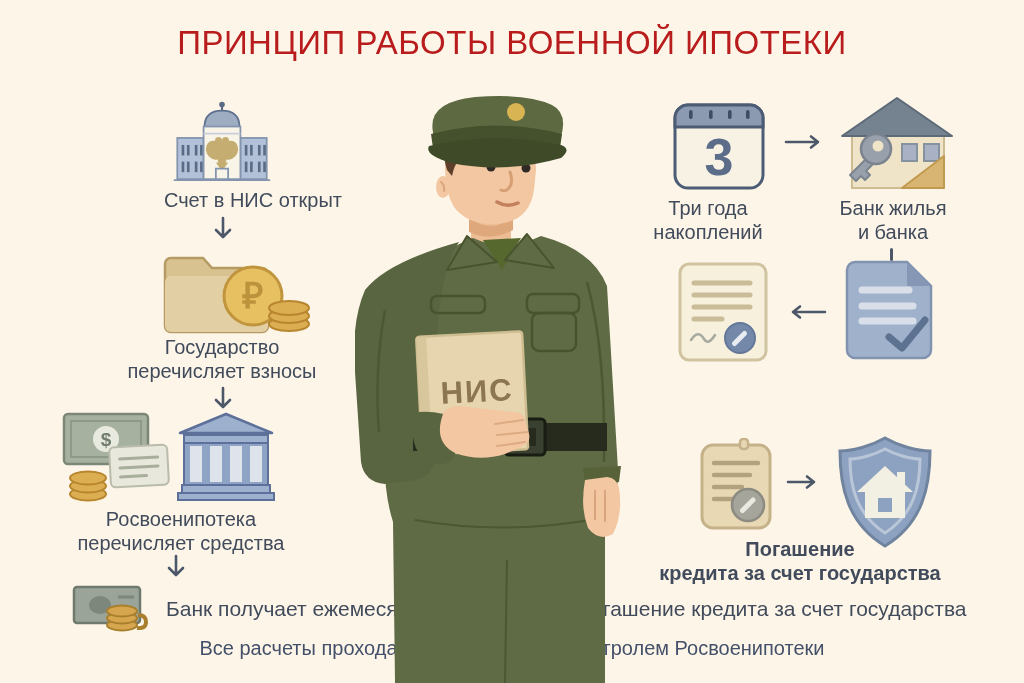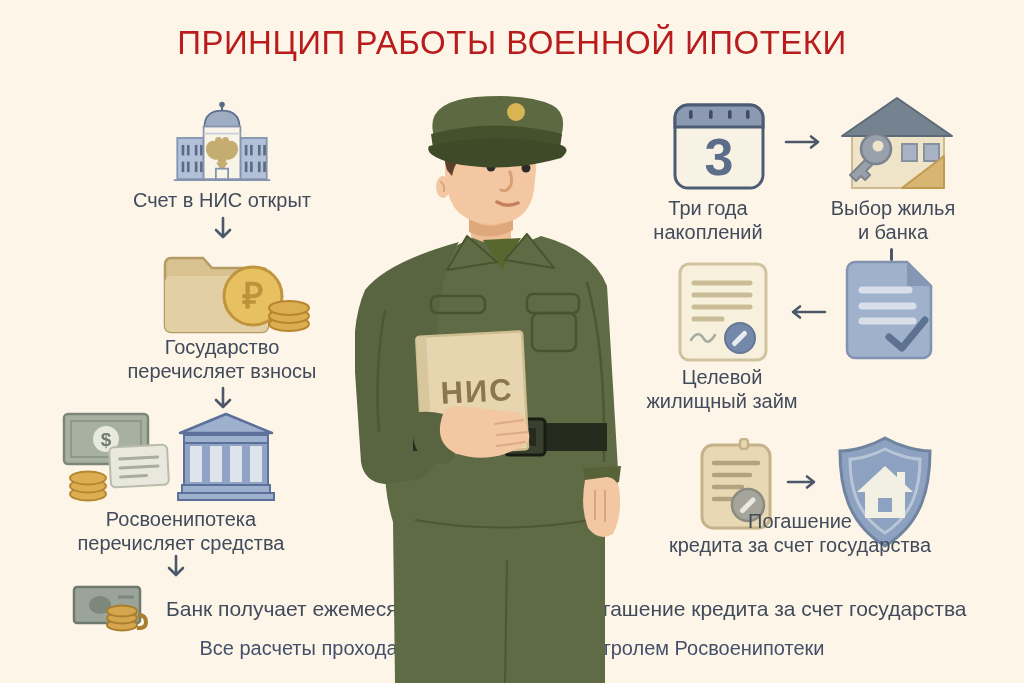--- a/index.html
+++ b/index.html
@@ -65,21 +65,21 @@
       <ellipse cx="56" cy="58" rx="9" ry="11" transform="rotate(-22 56 58)"></ellipse>
       <ellipse cx="74" cy="58" rx="9" ry="11" transform="rotate(22 74 58)"></ellipse>
       <circle cx="61" cy="47" r="4"></circle>
         <circle cx="69" cy="47" r="4"></circle>
       <path d="M58 72 L65 82 L72 72 Z"></path>
     </g>
     <rect x="58" y="79" width="14" height="12" fill="#f8f4e8" stroke="#8494ae" stroke-width="2"></rect>
     <line x1="10" y1="92" x2="120" y2="92" stroke="#8494ae" stroke-width="2"></line>
   </svg>
 
-  <div class="lbl" style="left:102px;top:189px;width:240px;">Счет в НИС открыт</div>
+  <div class="lbl" style="left:102px;top:189px;width:240px;text-align:right;">Счет в НИС открыт</div>
 
   <svg class="abs arrow" style="left:213px;top:216px;" width="20" height="28" viewBox="0 0 20 28">
     <path d="M10 2 V20 M3 14 L10 21 L17 14"></path>
   </svg>
 
   <svg class="abs" style="left:163px;top:246px;" width="152" height="90" viewBox="0 0 152 90">
     <path d="M8 12 h32 l9 10 h50 a6 6 0 0 1 6 6 v52 a6 6 0 0 1 -6 6 H8 a6 6 0 0 1 -6 -6 V18 a6 6 0 0 1 6 -6 z" fill="#d8c28f" stroke="#b49b63" stroke-width="2.5"></path>
     <rect x="2" y="30" width="103" height="56" rx="6" fill="#e2d0a4"></rect>
     <circle cx="90" cy="50" r="29" fill="#e7c161" stroke="#c0953d" stroke-width="3"></circle>
     <text x="90" y="62" text-anchor="middle" font-size="36" font-weight="bold" fill="#bc923c" font-family="Liberation Sans, sans-serif">₽</text>
@@ -180,21 +180,21 @@
     <polygon points="64,94 106,62 106,94" fill="#d9b573" stroke="#c09a4e" stroke-width="2" stroke-linejoin="round"></polygon>
     <g>
       <path d="M30 63 L12 81 L18 87 L23 82 L27 86 L32 81 L28 77 L38 67 Z" fill="#98a0ab" stroke="#7b838f" stroke-width="2" stroke-linejoin="round"></path>
       <circle cx="38" cy="55" r="15" fill="#98a0ab" stroke="#7b838f" stroke-width="2.5"></circle>
       <circle cx="40" cy="52" r="5.5" fill="#f0e4c8"></circle>
     </g>
   </svg>
 
   <div class="lbl" style="left:628px;top:197px;width:160px;">Три года
 накоплений</div>
-  <div class="lbl" style="left:813px;top:197px;width:160px;">Выбор жилья
+  <div class="lbl" style="left:813px;top:197px;width:160px;">Банк жилья
 и банка</div>
 
   <div class="abs" style="left:890px;top:248px;width:3px;height:13px;border-radius:2px;background:#4c5869;"></div>
 
   <svg class="abs" style="left:678px;top:262px;" width="90" height="100" viewBox="0 0 90 100">
     <rect x="2" y="2" width="86" height="96" rx="9" fill="#f7f0dd" stroke="#cfc3a0" stroke-width="3"></rect>
     <g stroke="#c9bc97" stroke-width="5" stroke-linecap="round">
       <line x1="16" y1="21" x2="72" y2="21"></line>
       <line x1="16" y1="33" x2="72" y2="33"></line>
       <line x1="16" y1="45" x2="72" y2="45"></line>
@@ -213,22 +213,20 @@
     <path d="M10 2 H62 L86 26 V90 a8 8 0 0 1 -8 8 H10 a8 8 0 0 1 -8 -8 V10 a8 8 0 0 1 8 -8 z" fill="#a0b1cc" stroke="#8193b1" stroke-width="2.5"></path>
     <polygon points="62,2 86,26 62,26" fill="#8597b5"></polygon>
     <g stroke="#d8dfe9" stroke-width="7" stroke-linecap="round">
       <line x1="17" y1="30" x2="64" y2="30"></line>
       <line x1="17" y1="46" x2="68" y2="46"></line>
       <line x1="17" y1="61" x2="68" y2="61"></line>
     </g>
     <polyline points="44,77 57,88 80,60" fill="none" stroke="#5d7191" stroke-width="7" stroke-linecap="round" stroke-linejoin="round"></polyline>
   </svg>
 
-  <div class="lbl" style="left:622px;top:366px;width:200px;">Целевой
-жилищный займ</div>
 
   <svg class="abs" style="left:698px;top:438px;" width="80" height="95" viewBox="0 0 80 95">
     <rect x="4" y="7" width="68" height="83" rx="11" fill="#e8d8b4" stroke="#c6b289" stroke-width="3"></rect>
     <rect x="42" y="1" width="8" height="10" rx="3" fill="#e8d8b4" stroke="#c6b289" stroke-width="2.5"></rect>
     <g stroke="#b2a37e" stroke-width="4.5" stroke-linecap="round">
       <line x1="16" y1="25" x2="60" y2="25"></line>
       <line x1="16" y1="37" x2="52" y2="37"></line>
       <line x1="16" y1="49" x2="44" y2="49"></line>
       <line x1="16" y1="61" x2="36" y2="61"></line>
     </g>
@@ -244,21 +242,21 @@
     <path d="M52 4 C66 12 84 17 97 17 C97 52 90 89 52 112 C14 89 7 52 7 17 C20 17 38 12 52 4 Z" fill="#8da2c1" stroke="#70849f" stroke-width="3"></path>
     <path d="M52 15 C63 21 78 25 87 25 C87 52 81 80 52 99 C23 80 17 52 17 25 C26 25 41 21 52 15 Z" fill="none" stroke="#b9c6d8" stroke-width="3"></path>
     <g fill="#f2efe3">
       <rect x="64" y="38" width="8" height="14"></rect>
       <polygon points="52,32 24,58 80,58"></polygon>
       <rect x="32" y="58" width="40" height="26"></rect>
     </g>
     <rect x="45" y="64" width="14" height="14" fill="#8da2c1"></rect>
   </svg>
 
-  <div class="lbl" style="left:648px;top:510px;width:304px;">Погашение
+  <div class="lbl" style="left:648px;top:538px;width:304px;font-weight:bold;">Погашение
 кредита за счет государства</div>
 
   <svg class="abs" style="left:355px;top:90px;" width="310" height="593" viewBox="0 0 310 593">
 
     <path d="M116 120 h40 v32 q0 10 -20 10 q-20 0 -20 -10 z" fill="#edbd95"></path>
     <path d="M114 128 Q136 144 158 127 L158 140 Q136 152 114 142 Z" fill="#dfa87c"></path>
 
     <path d="M90 78 Q90 48 118 42 Q150 35 168 47 Q181 57 181 80 L179 100 Q175 128 149 133 Q115 138 99 117 Q90 103 90 78 Z" fill="#f2c7a1"></path>
     <ellipse cx="88" cy="97" rx="7" ry="11" fill="#f2c7a1"></ellipse>
     <path d="M86 92 q4 3 3 9" stroke="#d9a57e" stroke-width="2" fill="none" stroke-linecap="round"></path>

